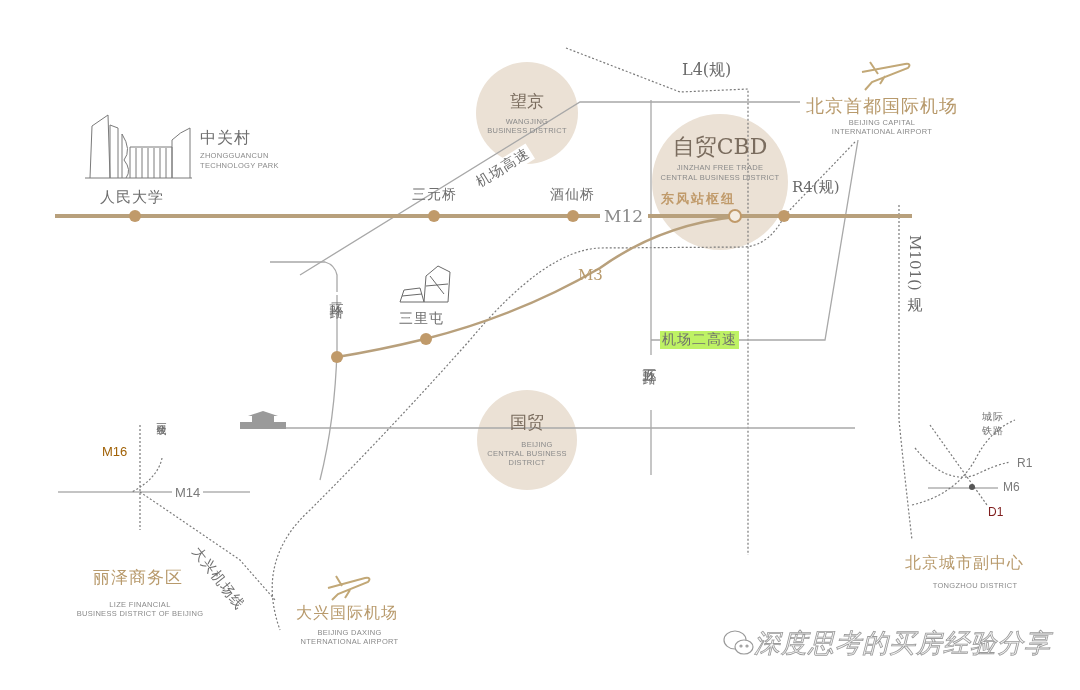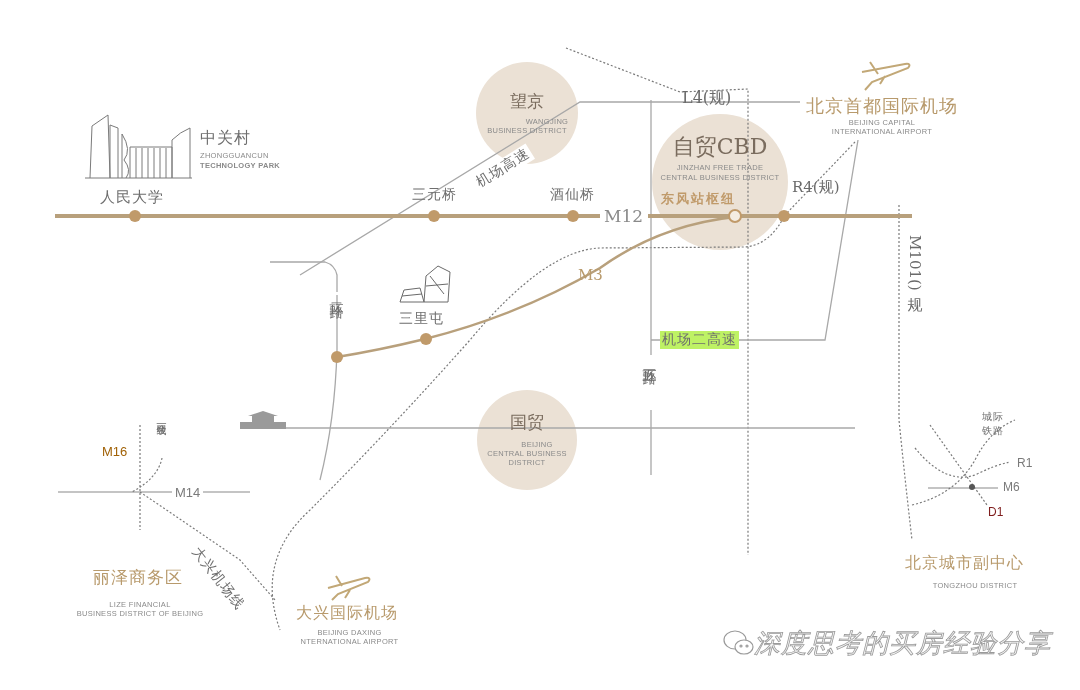--- a/index.html
+++ b/index.html
@@ -95,35 +95,35 @@
     <g fill="none" stroke="#9a9a9a" stroke-width="1.2">
       <ellipse cx="735" cy="640" rx="11" ry="9"></ellipse>
       <ellipse cx="744" cy="647" rx="9" ry="7" fill="#fff"></ellipse>
       <circle cx="741" cy="646" r="1"></circle>
       <circle cx="747" cy="646" r="1"></circle>
     </g>
   </svg>
 
   <div class="lbl cn" style="left:200px;top:128px;font-size:16px;">中关村</div>
   <div class="lbl en" style="left:200px;top:151px;text-align:center;">ZHONGGUANCUN</div>
-  <div class="lbl en" style="left:200px;top:161px;text-align:left;font-weight:bold;">TECHNOLOGY PARK</div>
+  <div class="lbl en" style="left:200px;top:161px;text-align:left;">TECHNOLOGY PARK</div>
 
   <div class="lbl cn" style="left:100px;top:188px;">人民大学</div>
   <div class="lbl cn" style="left:412px;top:186px;font-size:14px;">三元桥</div>
   <div class="lbl cn" style="left:550px;top:186px;font-size:14px;">酒仙桥</div>
   <div class="lbl cn" style="left:476px;top:176px;font-size:14px;transform:rotate(-32deg);transform-origin:left center;background:#fff;padding:0 2px;">机场高速</div>
 
   <div class="lbl serif" style="left:602px;top:206px;font-size:17px;color:#8a8a8a;background:#fff;padding:0 2px;">M12</div>
   <div class="lbl serif" style="left:578px;top:266px;font-size:15px;color:#b89a6c;">M3</div>
-  <div class="lbl serif" style="left:682px;top:60px;font-size:16px;color:#6a6a6a;margin-top:28px;">L4(规)</div>
+  <div class="lbl serif" style="left:682px;top:60px;font-size:16px;color:#6a6a6a;">L4(规)</div>
   <div class="lbl serif" style="left:792px;top:178px;font-size:15px;color:#6a6a6a;">R4(规)</div>
   <div class="lbl serif vert" style="left:905px;top:235px;font-size:15px;color:#6a6a6a;text-orientation:mixed;">M101(规)</div>
 
   <div class="lbl serif" style="left:497px;top:90px;width:60px;text-align:center;font-size:17px;color:#7a6c5e;">望京</div>
-  <div class="lbl en" style="left:477px;top:117px;width:100px;padding-left:20px;">WANGJING</div>
+  <div class="lbl en" style="left:477px;top:117px;width:100px;">WANGJING</div>
   <div class="lbl en" style="left:477px;top:126px;width:100px;">BUSINESS DISTRICT</div>
 
   <div class="lbl serif" style="left:655px;top:132px;width:130px;text-align:center;font-size:22px;color:#7a6c5e;">自贸CBD</div>
   <div class="lbl en" style="left:650px;top:163px;width:140px;">JINZHAN FREE TRADE</div>
   <div class="lbl en" style="left:650px;top:173px;width:140px;">CENTRAL BUSINESS DISTRICT</div>
   <div class="lbl cn" style="left:661px;top:190px;font-size:13px;color:#c09a6a;font-weight:bold;letter-spacing:2px;">东风站枢纽</div>
 
   <div class="lbl serif" style="left:806px;top:94px;font-size:18px;color:#b89a6c;letter-spacing:1px;">北京首都国际机场</div>
   <div class="lbl en" style="left:822px;top:118px;width:120px;">BEIJING CAPITAL</div>
   <div class="lbl en" style="left:822px;top:127px;width:120px;">INTERNATIONAL AIRPORT</div>

